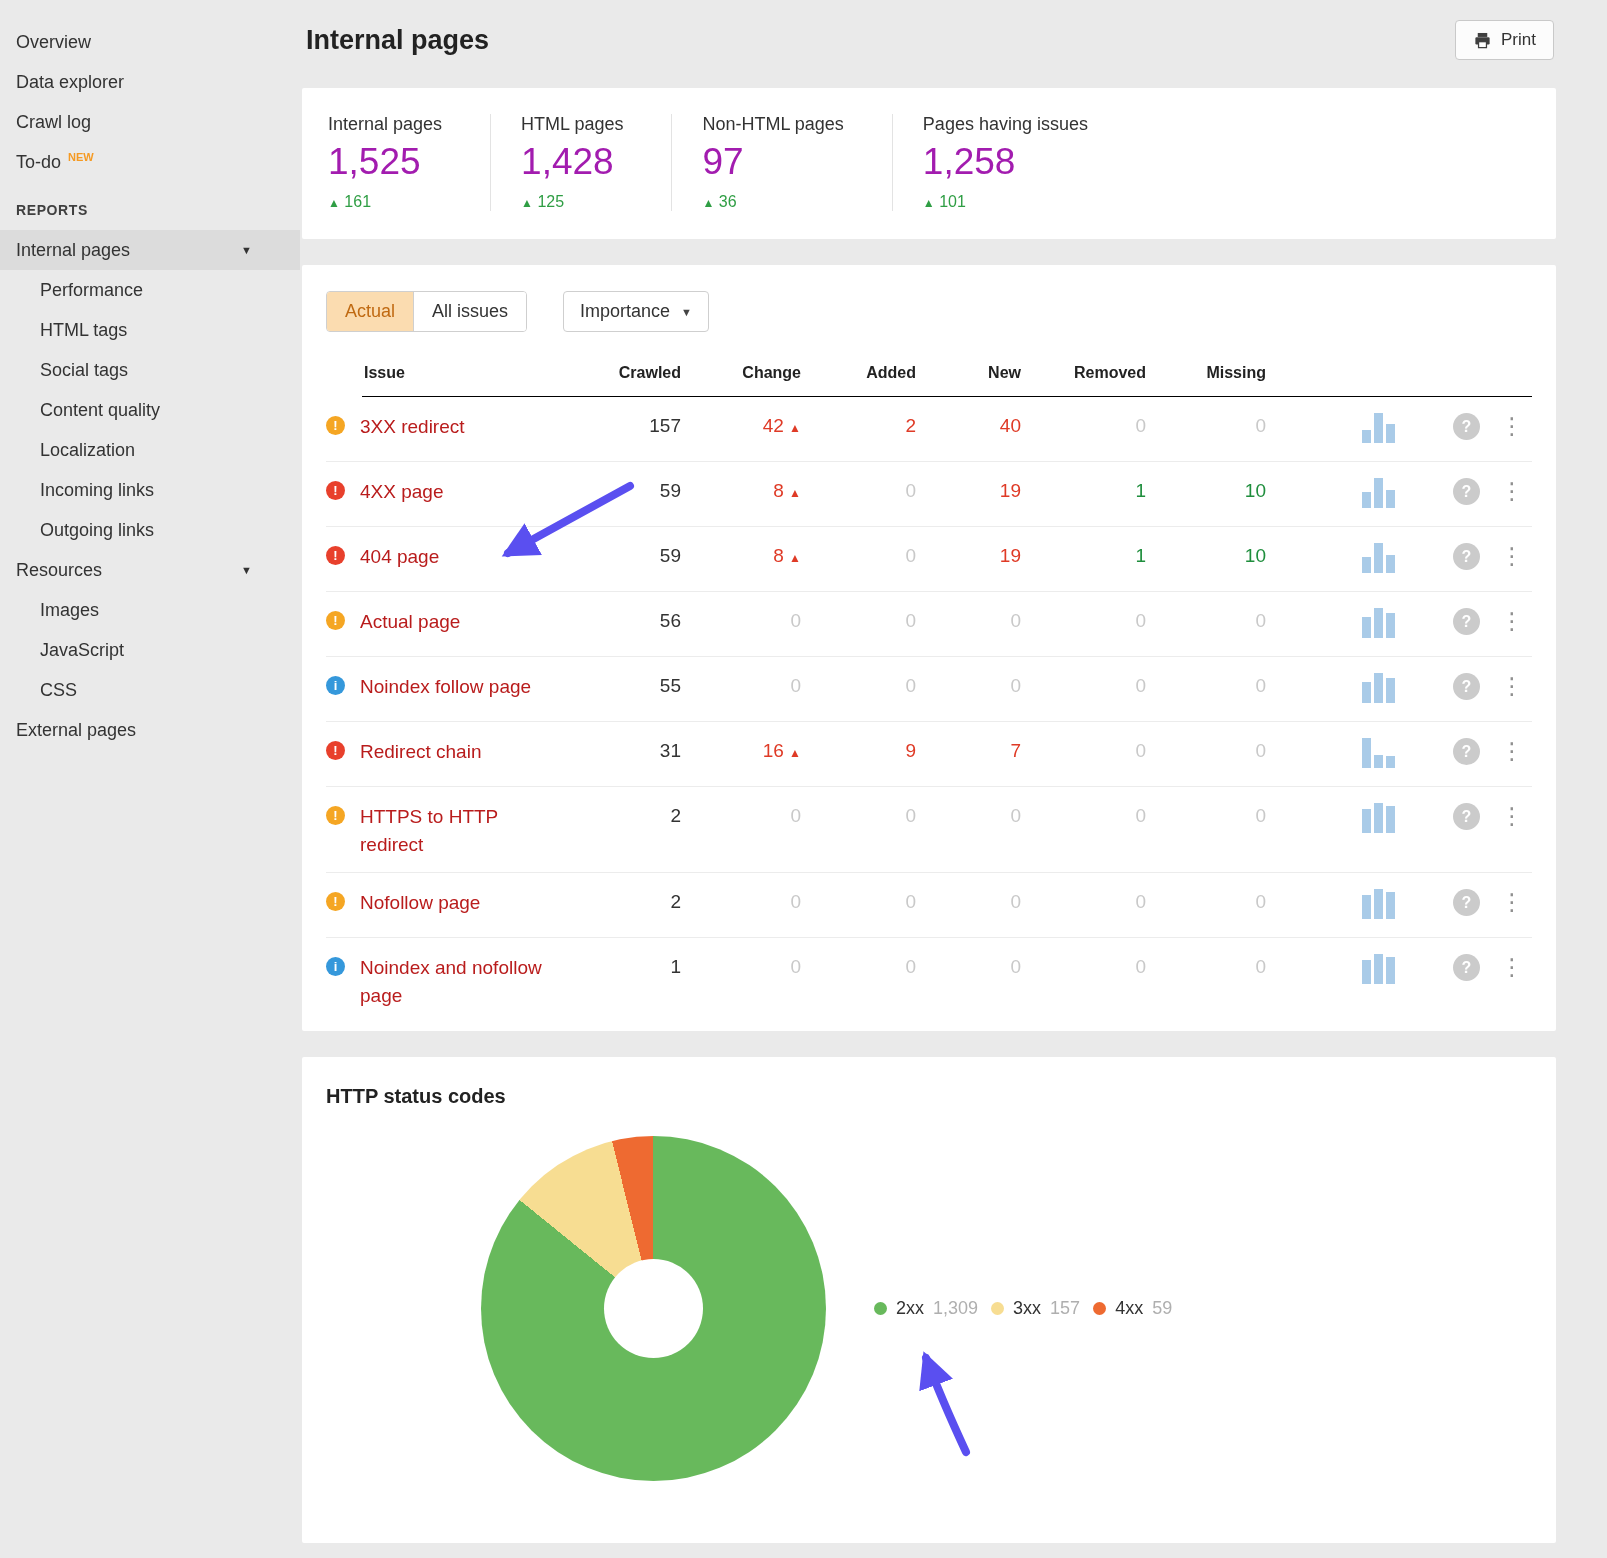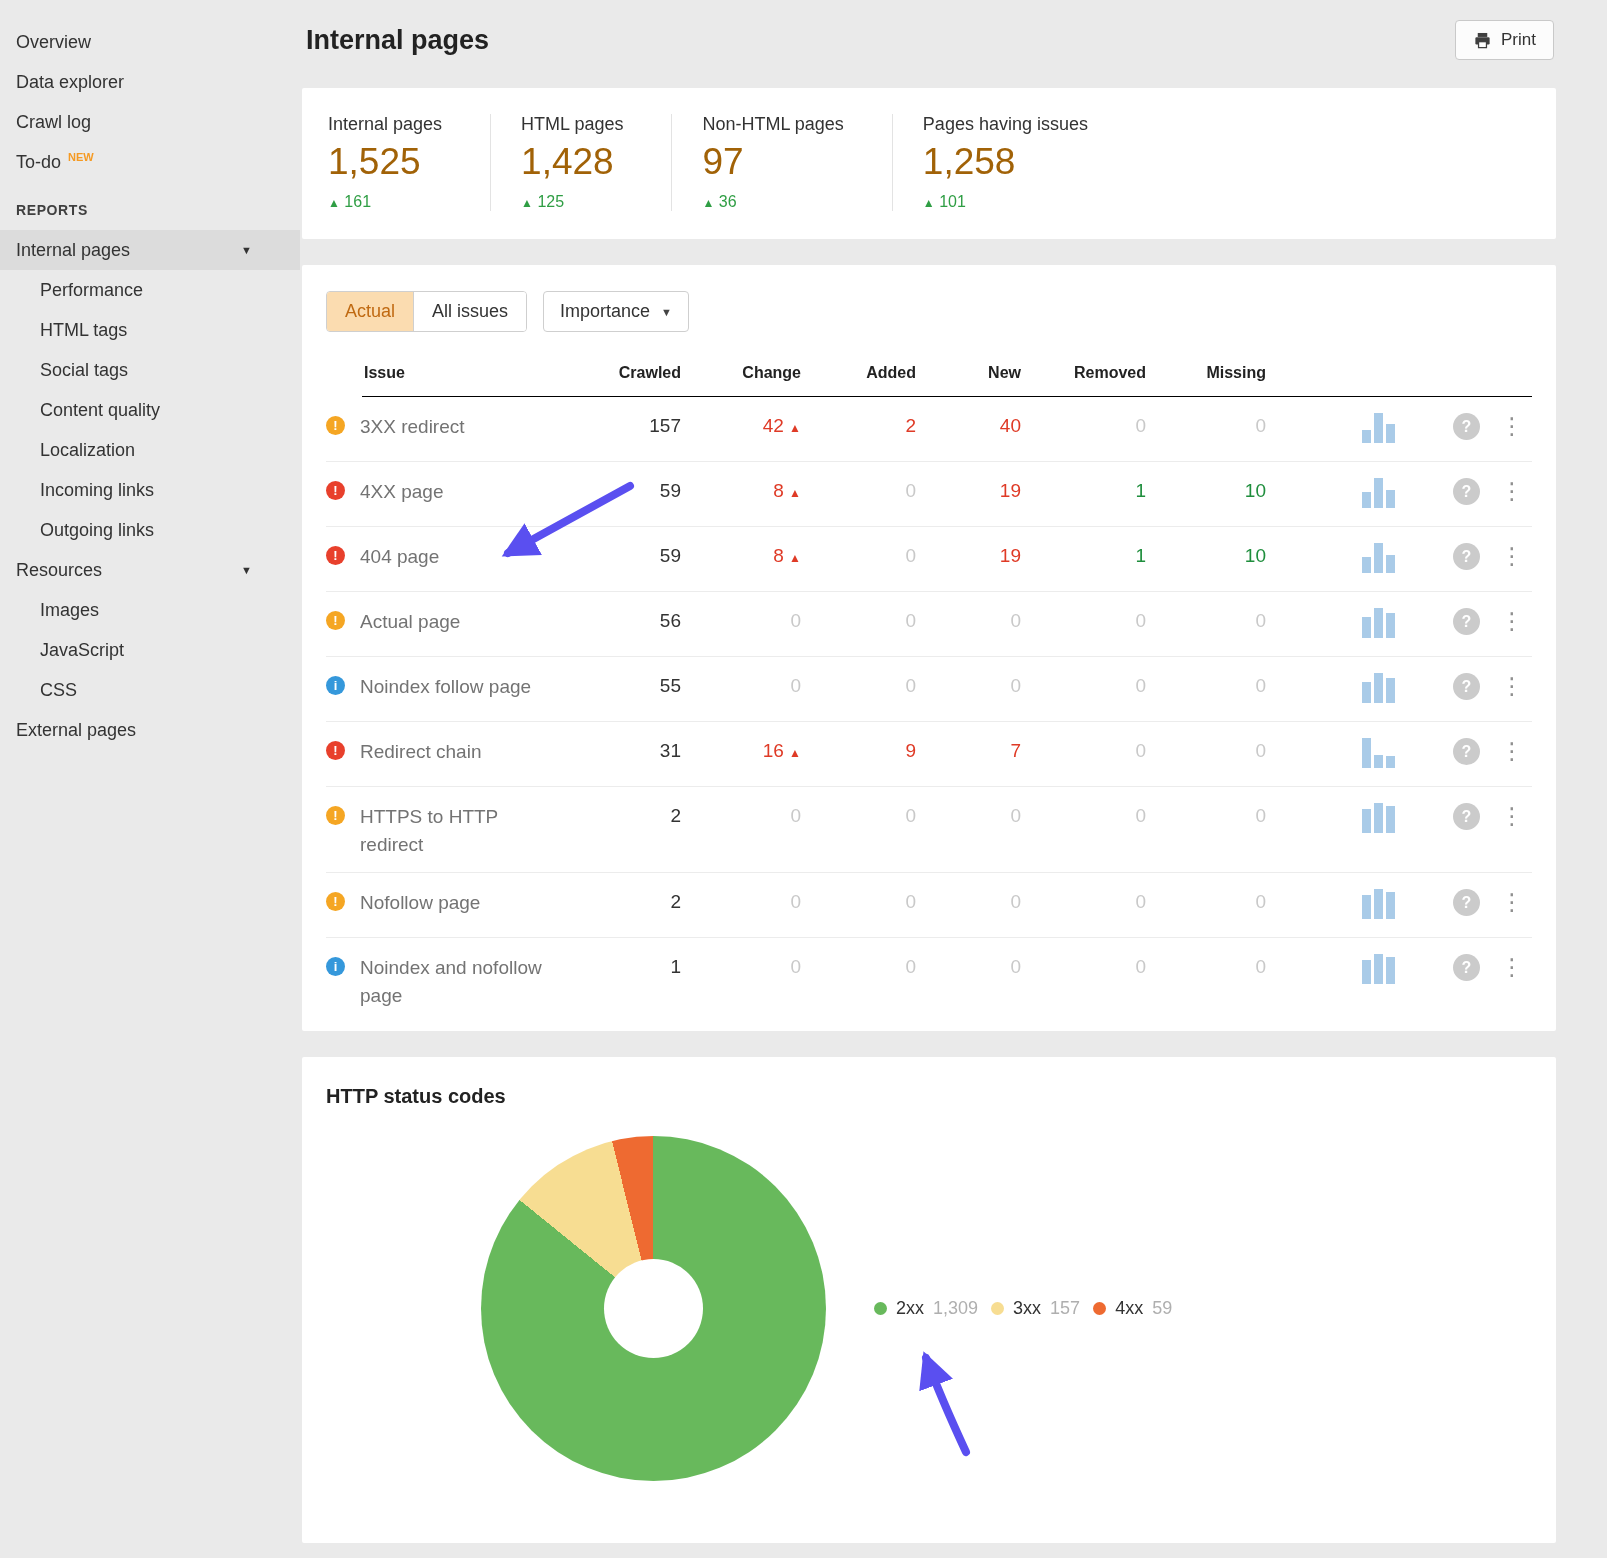--- a/index.html
+++ b/index.html
@@ -39,27 +39,27 @@
     font-family: inherit; cursor: pointer;
   }
   .panel { background: #fff; border-radius: 2px; margin-top: 26px; }
 
   
   .stats-panel { padding: 26px 0 28px; }
   #stats-row { display: flex; }
   .stat { padding: 0 48px 0 30px; border-left: 1px solid #e3e3e3; }
   .stat:first-child { border-left: none; padding-left: 26px; }
   .stat-label { font-size: 18px; color: #333; }
-  .stat-value { font-size: 37px; color: #a16207; margin-top: 6px; }
+  .stat-value { font-size: 37px; color: #a21caf; margin-top: 6px; }
   .stat-delta { margin-top: 10px; color: #2F9E44; font-size: 16px; }
   .up-tri { font-size: 12px; }
 
   
   .issues-panel { padding: 26px 24px 8px; }
-  .filters { display: flex; gap: 16px; margin-bottom: 28px; }
+  .filters { display: flex; gap: 36px; margin-bottom: 28px; }
   .tab-group { display: flex; border: 1px solid #cfcfcf; border-radius: 4px; overflow: hidden; }
   .tab {
     font-size: 18px; padding: 9px 18px; background: #fff; color: #333;
     border: none; font-family: inherit; cursor: pointer;
   }
   .tab + .tab { border-left: 1px solid #cfcfcf; }
   .tab.active { background: #FBDCB0; color: #C06A12; }
   .dropdown {
     display: flex; align-items: center; gap: 11px;
     border: 1px solid #cfcfcf; border-radius: 4px; background: #fff;
@@ -78,21 +78,21 @@
   .trow { border-bottom: 1px solid #ececec; padding: 16px 0 14px; }
   .trow:last-child { border-bottom: none; }
   .td { text-align: right; padding-right: 6px; }
   .num { font-size: 19px; line-height: 1.4; }
   .t-dark { color: #333; }
   .t-red { color: #DF3A26; }
   .t-green { color: #1F8E3D; }
   .t-muted { color: #C9C9C9; }
   .tri { color: #DF3A26; font-size: 12px; }
   .td-issue { display: flex; gap: 15px; align-items: flex-start; text-align: left; font-size: 19px; }
-  .issue-label { max-width: 200px; line-height: 1.45; color: #737373; cursor: pointer; }
+  .issue-label { max-width: 200px; line-height: 1.45; color: #b91c1c; cursor: pointer; }
   .sev {
     width: 19px; height: 19px; border-radius: 50%; flex: 0 0 19px;
     color: #fff; font-size: 13px; font-weight: 700;
     display: flex; align-items: center; justify-content: center; margin-top: 3px;
     font-style: normal;
   }
   .chart-cell { padding-right: 22px; }
   .mini-chart { display: inline-flex; align-items: flex-end; gap: 3px; height: 30px; }
   .bar { width: 9px; background: #A9CBE8; display: inline-block; }
   .help-cell { display: flex; justify-content: flex-end; padding-right: 12px; }

